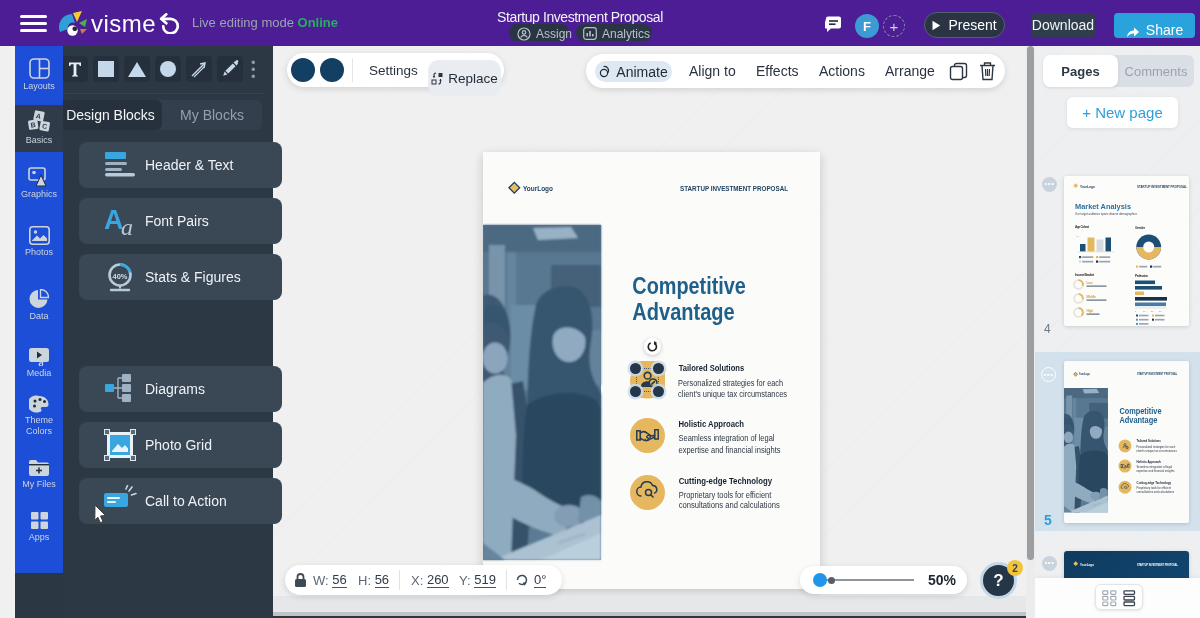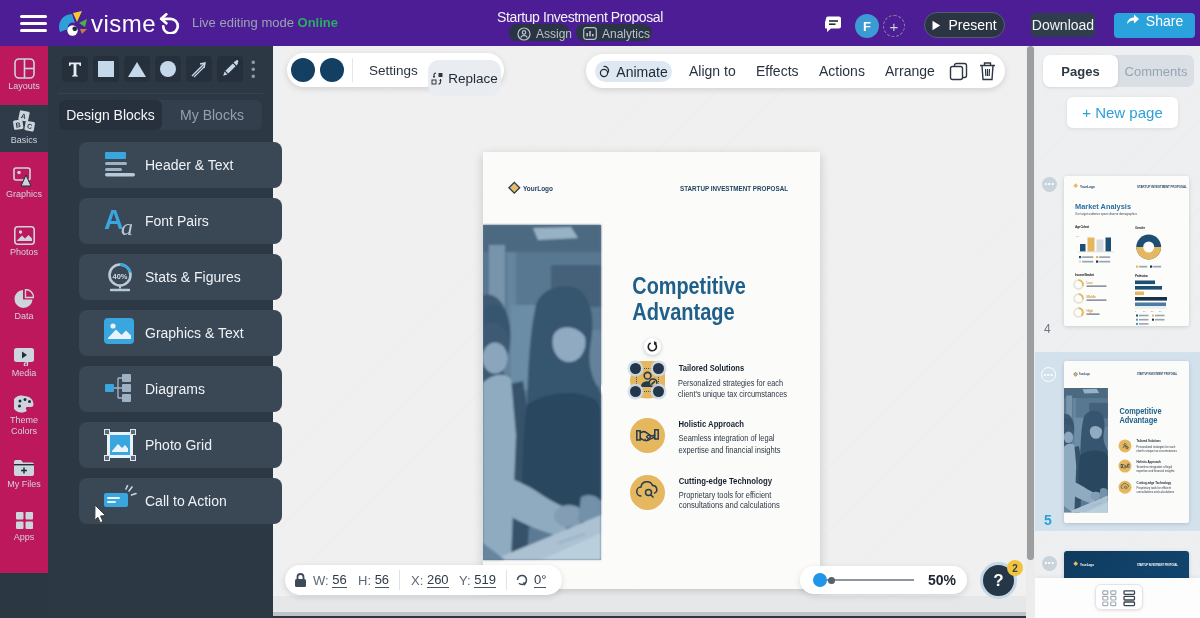--- a/index.html
+++ b/index.html
@@ -11,21 +11,21 @@
   #topbar { position:absolute; left:0; top:0; width:1200px; height:46px; background:#4c1d95; z-index:30; }
   #burger { position:absolute; left:20px; top:15px; width:27px; height:17px; }
   #burger div { height:3.4px; background:#fff; border-radius:2px; margin-bottom:3.4px; }
   #vtext { position:absolute; left:91px; top:10px; color:#fff; font-size:24px; letter-spacing:0.5px; font-weight:500; }
   #liveedit { position:absolute; left:192px; top:15px; font-size:13px; color:#9aa5b1; }
   #liveedit b { color:#27ae60; }
   #doctitle { position:absolute; left:400px; top:9px; width:360px; text-align:center; color:#f0f3f6; font-size:14px; letter-spacing:-0.4px; }
   .tb-chip { position:absolute; top:26px; height:15px; color:#b8c1cb; font-size:12px; display:flex; align-items:center; gap:5px; }
 
   
-  #sidebar { position:absolute; left:0; top:46px; width:48px; height:572px; background:#be185d; z-index:20; }
+  #sidebar { position:absolute; left:15px; top:46px; width:48px; height:572px; background:#1d4ed8; z-index:20; }
   .sbitem { position:absolute; left:0; width:48px; text-align:center; color:#cdd5dc; font-size:9px; }
   .sbitem svg { display:block; margin:0 auto 2px; }
   #sb-basics-bg { position:absolute; left:0; top:59px; width:48px; height:47px; background:#2f3b49; }
 
   
   #panel { position:absolute; left:48px; top:46px; width:225px; height:572px; background:#2d3845; z-index:10; }
   .tooltile { position:absolute; top:10px; width:26px; height:26px; background:#26303c; border-radius:4px; display:flex; align-items:center; justify-content:center; }
   #tabsbar { position:absolute; left:11px; top:54px; width:203px; height:30px; background:#333f4d; border-radius:6px; }
   #tab-active { position:absolute; left:0px; top:0px; width:103px; height:30px; background:#27313d; border-radius:6px; color:#f3f6f9; font-size:14px; display:flex; align-items:center; justify-content:center; }
   #tab-inactive { position:absolute; left:103px; top:0; width:100px; height:30px; color:#93a0ad; font-size:14px; display:flex; align-items:center; justify-content:center; }
@@ -295,21 +295,21 @@
     <path d="M1 2.5 a2 2 0 0 1 2-2 h11 a2 2 0 0 1 2 2 v8 a2 2 0 0 1 -2 2 h-8 l-4 3.5 v-3.5 h-1 a2 2 0 0 1 -2-2 Z" fill="#fff"></path>
     <rect x="4" y="4.2" width="9" height="1.6" fill="#222c39"></rect>
       <rect x="4" y="7.4" width="6.5" height="1.6" fill="#222c39"></rect>
   </svg>
   <div class="abs" style="left:855px;top:14px;width:24px;height:24px;border-radius:50%;background:#3d9bd3;color:#fff;font-size:13px;font-weight:bold;display:flex;align-items:center;justify-content:center;">F</div>
   <div class="abs" style="left:883px;top:15px;width:22px;height:22px;border-radius:50%;border:1.4px dashed #7d8a97;color:#cdd5dd;font-size:15px;display:flex;align-items:center;justify-content:center;font-weight:300;">+</div>
   <div class="abs" style="left:924px;top:12px;width:81px;height:26px;border:1.4px solid #52616e;background:#2a3442;border-radius:14px;color:#fff;font-size:14px;display:flex;align-items:center;justify-content:center;gap:7px;"><svg width="9" height="11" viewBox="0 0 9 11">
         <path d="M0.5 0.8 L 8.2 5.5 L 0.5 10.2 Z" fill="#fff"></path>
       </svg>Present</div>
   <div class="abs" style="left:1031px;top:13px;width:64px;height:24px;background:#303d4c;border-radius:4px;color:#f0f3f6;font-size:14px;display:flex;align-items:center;justify-content:center;">Download</div>
-  <div class="abs" style="left:1114px;top:13px;width:81px;height:25px;background:#2aa3dc;border-radius:4px;color:#fff;font-size:14px;display:flex;align-items:flex-start;justify-content:center;gap:6px;"><svg width="14" height="12" viewBox="0 0 14 12">
+  <div class="abs" style="left:1114px;top:13px;width:81px;height:25px;background:#2aa3dc;border-radius:4px;color:#fff;font-size:14px;display:flex;align-items:flex-end;justify-content:center;gap:6px;"><svg width="14" height="12" viewBox="0 0 14 12">
         <path d="M1 11 C 1.5 6.5 4.5 4.5 8 4.5 L 8 1.5 L 13 6 L 8 10.5 L 8 7.5 C 5 7.5 3 8.5 1 11 Z" fill="#fff"></path>
       </svg>Share</div>
 </div>
 <div id="sidebar">
   <div class="abs" style="left:0;top:527px;width:48px;height:45px;background:#2c3744;"></div>
   <div id="sb-basics-bg"></div>
   <div class="sbitem" style="top:12px;">
     <svg width="21" height="21" viewBox="0 0 21 21">
         <rect x="1" y="1" width="19" height="19" rx="4" stroke="#cdd5dc" stroke-width="1.6" fill="none"></rect>
         <line x1="10.5" y1="1" x2="10.5" y2="20" stroke="#cdd5dc" stroke-width="1.6"></line>
@@ -446,28 +446,20 @@
   </div>
   <div class="card" style="top:208px;">
     <div class="ic"><svg width="34" height="34" viewBox="0 0 34 34">
           <circle cx="17" cy="14" r="10.5" stroke="#b9c9d8" stroke-width="2.6" fill="none"></circle>
           <path d="M17 3.5 a 10.5 10.5 0 0 1 10.2 8" stroke="#3aa6df" stroke-width="2.8" fill="none"></path>
           <text x="17" y="17.5" font-size="7.5" font-weight="bold" fill="#cfdce8" text-anchor="middle">40%</text>
           <path d="M8 29 l 18 0" stroke="#b9c9d8" stroke-width="2.4" stroke-linecap="round"></path>
           <path d="M17 24.5 l 0 3" stroke="#b9c9d8" stroke-width="2"></path>
         </svg></div>
     <div class="lbl">Stats &amp; Figures</div>
-  </div>
-  <div class="card" style="top:264px;">
-    <div class="ic"><svg width="32" height="28" viewBox="0 0 32 28">
-          <rect x="1" y="1" width="30" height="26" rx="4" fill="#3aa6df"></rect>
-          <circle cx="10" cy="9" r="2.6" fill="#eaf3fa"></circle>
-          <path d="M5 21 L 13 12.5 L 18.5 18 L 23 13.5 L 28 18.5 L 28 22 L 5 22 Z" fill="#eaf3fa"></path>
-        </svg></div>
-    <div class="lbl">Graphics &amp; Text</div>
   </div>
   <div class="card" style="top:320px;">
     <div class="ic"><svg width="32" height="30" viewBox="0 0 32 30">
           <rect x="2" y="11" width="9" height="8" rx="1" fill="#3aa6df"></rect>
           <rect x="19" y="1" width="9" height="8" rx="1" fill="#9fb2c3"></rect>
           <rect x="19" y="11" width="9" height="8" rx="1" fill="#9fb2c3"></rect>
           <rect x="19" y="21" width="9" height="8" rx="1" fill="#9fb2c3"></rect>
           <path d="M11 15 L 15 15 M 15 5 L 19 5 M 15 15 L 19 15 M 15 25 L 19 25 M 15 5 L 15 25" stroke="#9fb2c3" stroke-width="1.4" fill="none"></path>
         </svg></div>
     <div class="lbl">Diagrams</div>

